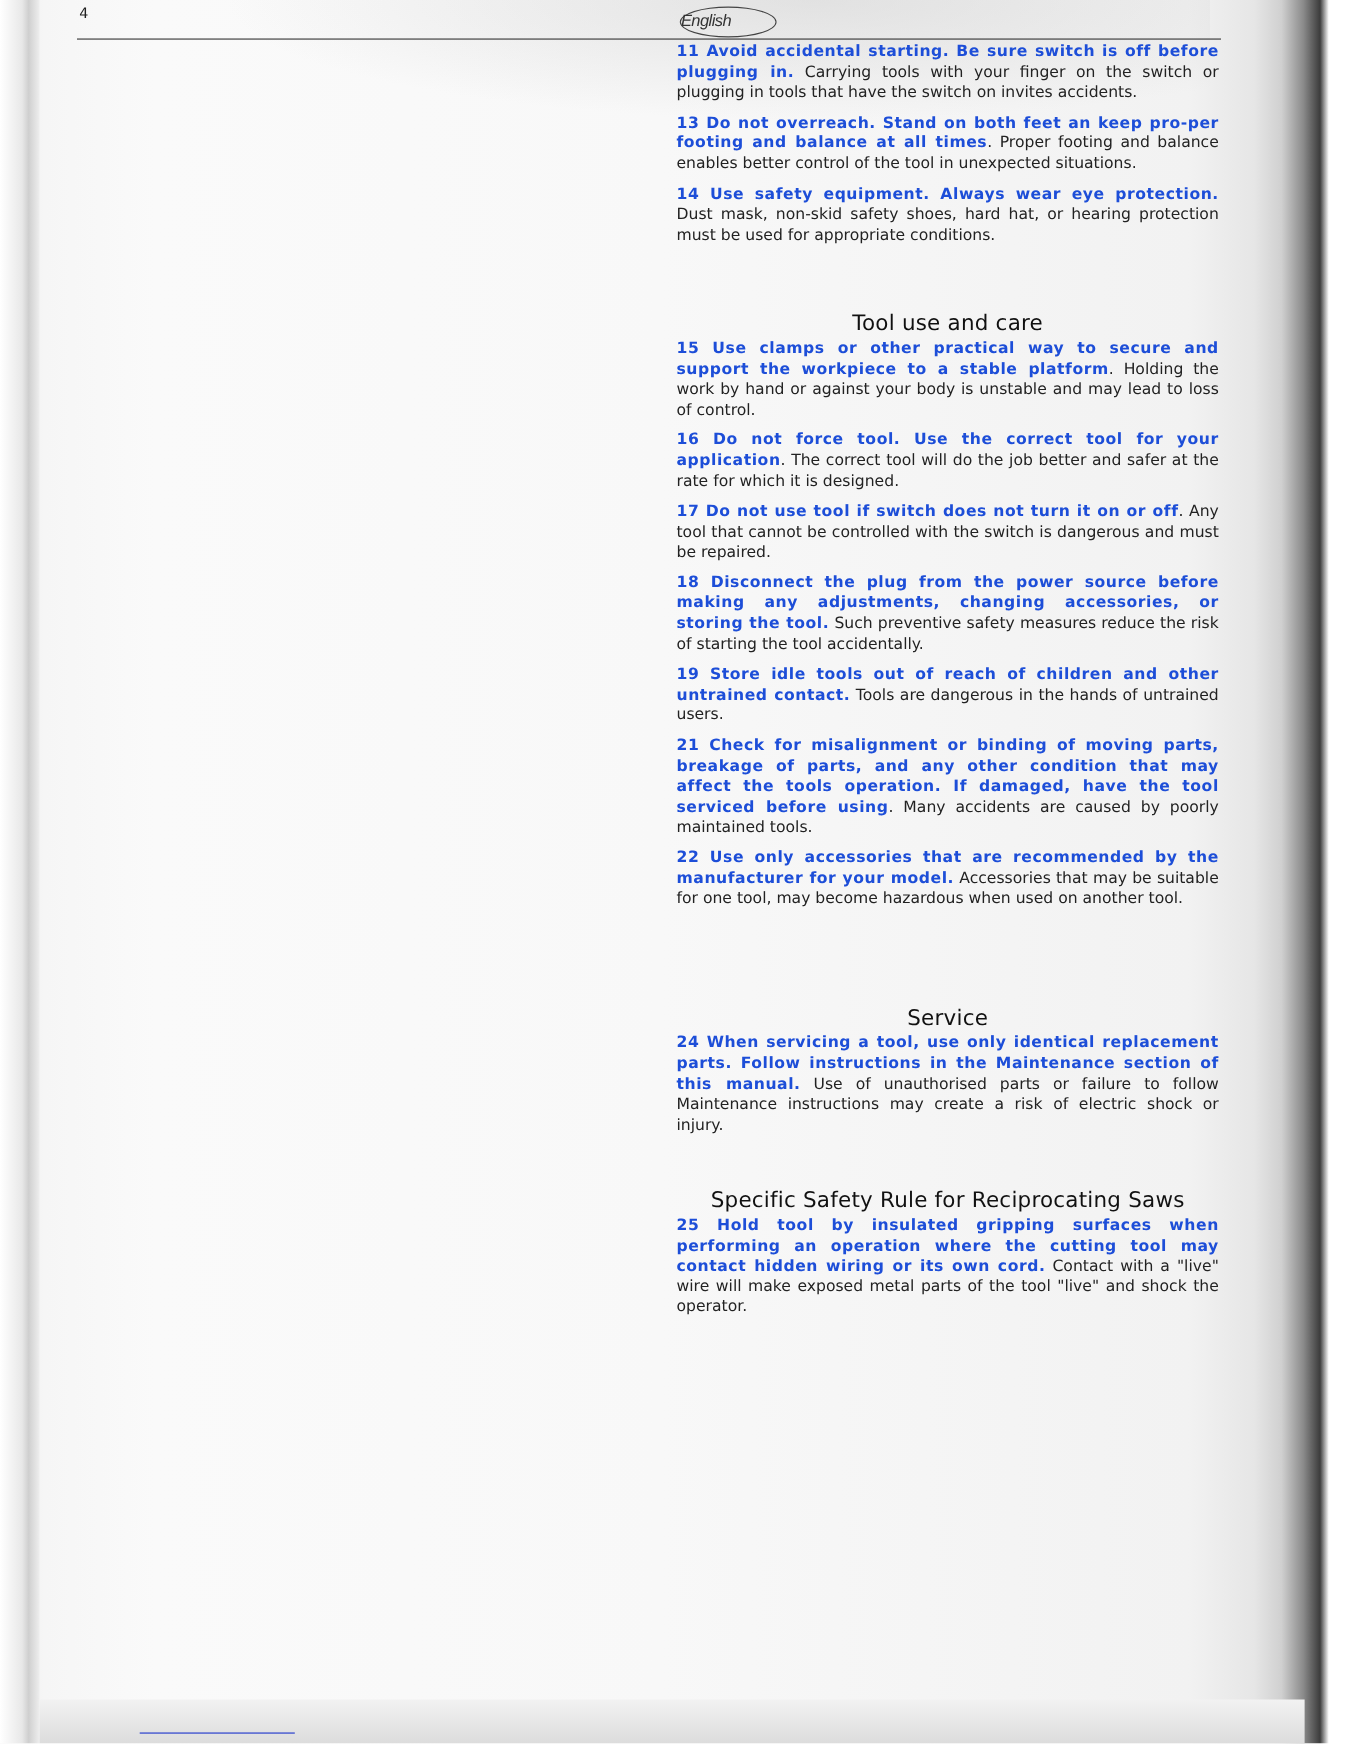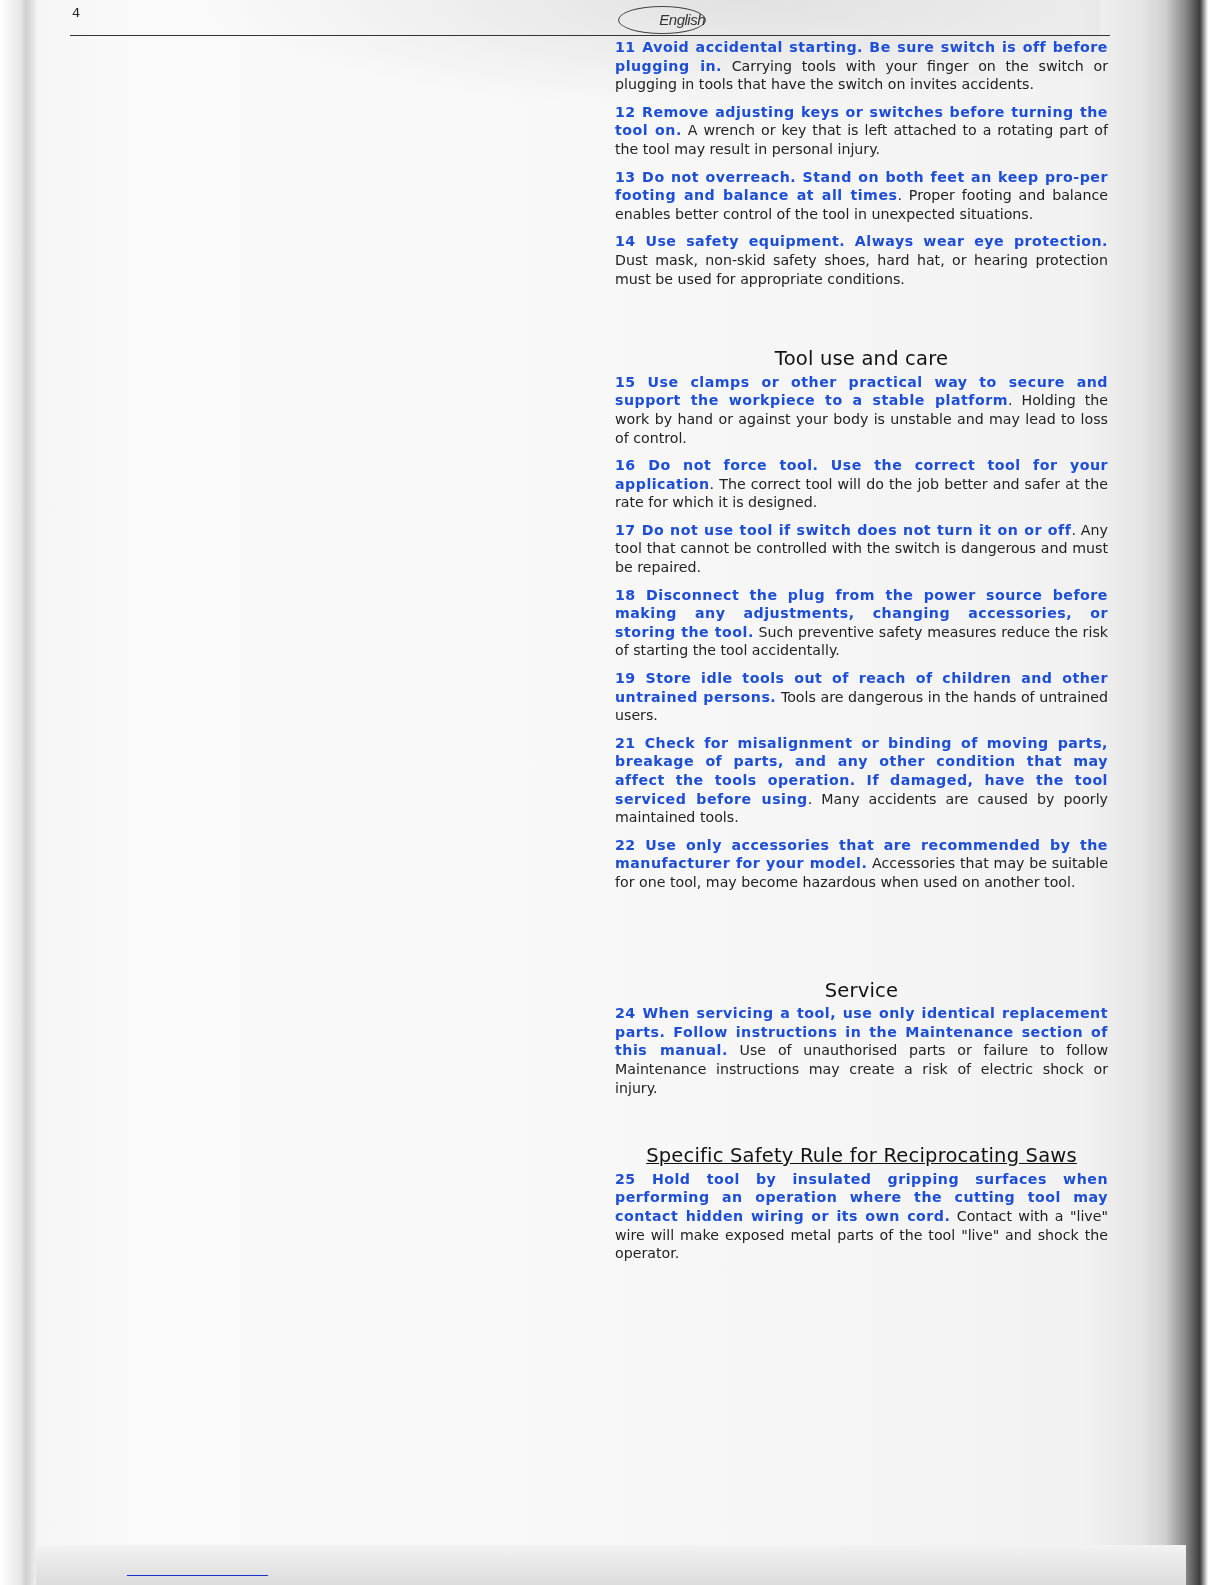--- a/index.html
+++ b/index.html
@@ -29,68 +29,67 @@
     position: absolute; left: 72px; top: 5px; font-size: 13px; color: #222;
   }
   .header-rule {
     position: absolute; left: 70px; top: 35px; width: 1040px; height: 0;
     border-top: 1.5px solid #333;
   }
   .lang-badge {
     position: absolute; left: 618px; top: 6px; width: 86px; height: 26px;
     border: 1.5px solid #444; border-radius: 50%;
     font-family: "Liberation Sans", sans-serif; font-style: italic;
-    font-size: 15px; color: #333; text-align: right; line-height: 26px;
+    font-size: 15px; color: #333; text-align: left; line-height: 26px;
     letter-spacing: -0.5px; background: transparent;
   }
   .content {
     position: absolute; left: 615px; top: 38px; width: 493px;
     font-size: 14.2px; line-height: 18.6px; color: #222;
   }
   .item {
     margin: 0 0 9px 0; text-align: justify; text-align-last: left;
   }
   .item b { font-weight: bold; color: #1d4ed8; letter-spacing: 0.5px; }
   .section-title {
     font-family: "DejaVu Sans", sans-serif; font-size: 19.5px; font-weight: normal;
     color: #111; margin: 0 0 4px 0; letter-spacing: 0.2px; text-align: center;
   }
   .st1 { margin-top: 62px; }
   .st2 { margin-top: 90px; }
-  .st3 { margin-top: 50px; text-decoration: underline; }
+  .st3 { margin-top: 50px; }
   .bottom-link {
     position: absolute; left: 127px; top: 1575px; width: 141px; height: 0;
     border-top: 1px solid #1a33cc;
   }
 </style>
 </head>
 <body>
 
 <div class="page-scan"></div>
 <div class="left-shadow"></div>
 <div class="top-shade"></div>
 <div class="bottom-shade"></div>
 
 <div class="page-number">4</div>
 <div class="lang-badge">English</div>
 <div class="header-rule"></div>
 
 <div class="content">
 
   <div class="item"><b><span>11</span> <span>Avoid accidental starting. Be sure switch is off before plugging in.</span></b><span> Carrying tools with your finger on the switch or plugging in tools that have the switch on invites accidents.</span></div>
-  <div class="item"><b><span>12</span> <span>Remove adjusting keys or switches before turning the tool on.</span></b><span> A wrench or key that is left attached to a rotating part of the tool may result in personal injury.</span></div>
   <div class="item"><b><span>13</span> <span>Do not overreach. Stand on both feet an keep pro-per footing and balance at all times</span></b><span>. Proper footing and balance enables better control of the tool in unexpected situations.</span></div>
   <div class="item"><b><span>14</span> <span>Use safety equipment. Always wear eye protection.</span></b><span> Dust mask, non-skid safety shoes, hard hat, or hearing protection must be used for appropriate conditions.</span></div>
 
   <div class="section-title st1">Tool use and care</div>
   <div class="item"><b><span>15</span> <span>Use clamps or other practical way to secure and support the workpiece to a stable platform</span></b><span>. Holding the work by hand or against your body is unstable and may lead to loss of control.</span></div>
   <div class="item"><b><span>16</span> <span>Do not force tool. Use the correct tool for your application</span></b><span>. The correct tool will do the job better and safer at the rate for which it is designed.</span></div>
   <div class="item"><b><span>17</span> <span>Do not use tool if switch does not turn it on or off</span></b><span>. Any tool that cannot be controlled with the switch is dangerous and must be repaired.</span></div>
   <div class="item"><b><span>18</span> <span>Disconnect the plug from the power source before making any adjustments, changing accessories, or storing the tool.</span></b><span> Such preventive safety measures reduce the risk of starting the tool accidentally.</span></div>
-  <div class="item"><b><span>19</span> <span>Store idle tools out of reach of children and other untrained persons.</span></b><span> Tools are dangerous in the hands of untrained users.</span></div>
+  <div class="item"><b><span>19</span> <span>Store idle tools out of reach of children and other untrained contact.</span></b><span> Tools are dangerous in the hands of untrained users.</span></div>
   <div class="item"><b><span>21</span> <span>Check for misalignment or binding of moving parts, breakage of parts, and any other condition that may affect the tools operation. If damaged, have the tool serviced before using</span></b><span>. Many accidents are caused by poorly maintained tools.</span></div>
   <div class="item"><b><span>22</span> <span>Use only accessories that are recommended by the manufacturer for your model.</span></b><span> Accessories that may be suitable for one tool, may become hazardous when used on another tool.</span></div>
 
   <div class="section-title st2">Service</div>
   <div class="item"><b><span>24</span> <span>When servicing a tool, use only identical replacement parts. Follow instructions in the Maintenance section of this manual.</span></b><span> Use of unauthorised parts or failure to follow Maintenance instructions may create a risk of electric shock or injury.</span></div>
 
   <div class="section-title st3">Specific Safety Rule for Reciprocating Saws</div>
   <div class="item"><b><span>25</span> <span>Hold tool by insulated gripping surfaces when performing an operation where the cutting tool may contact hidden wiring or its own cord.</span></b><span> Contact with a "live" wire will make exposed metal parts of the tool "live" and shock the operator.</span></div>
 
 </div>

